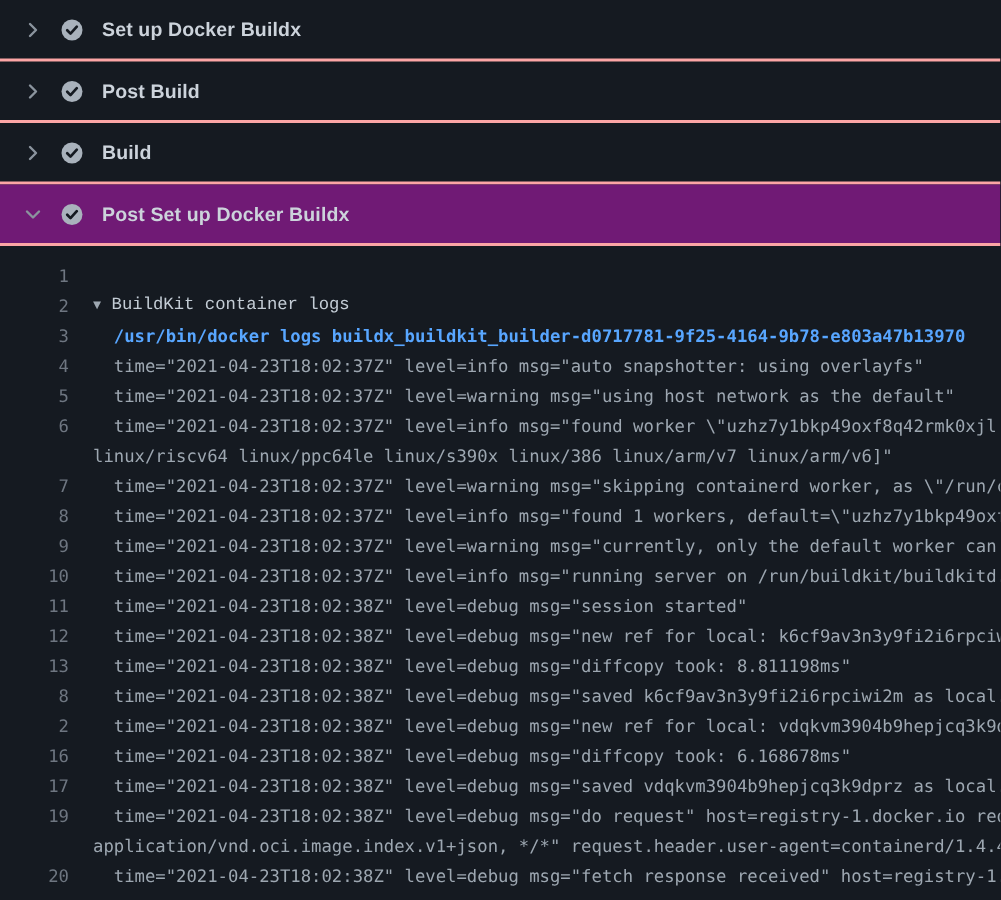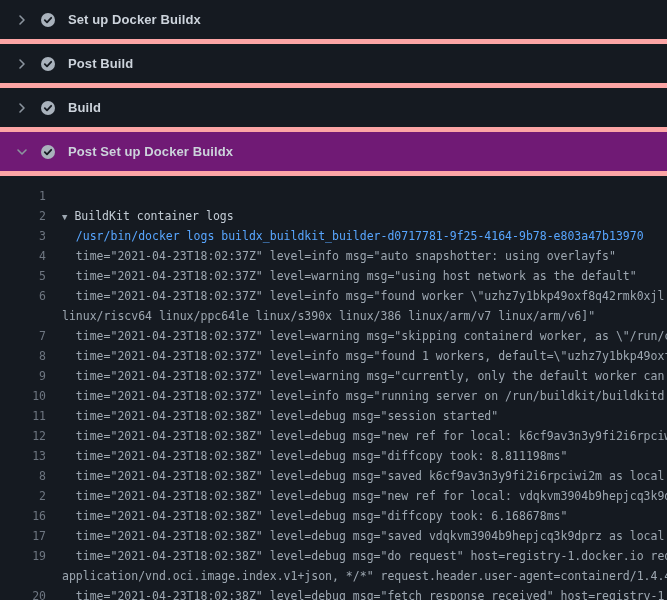--- a/index.html
+++ b/index.html
@@ -8,21 +8,21 @@
     background: #151a21;
     font-family: "Liberation Sans", sans-serif;
   }
   .viewer { width: 667px; height: 600px; overflow: hidden; }
 
   
   .step-row {
     height: 39px;
     display: flex; align-items: center;
     padding-left: 14px;
-    border-bottom: 5px solid #fca5a5;
+    border-bottom: 2px solid #fca5a5;
     cursor: pointer;
     box-sizing: content-box;
   }
   .step-row.expanded { background: #701a75; }
   .step-row .chev { width: 16px; height: 16px; flex: none; display: flex; align-items: center; justify-content: center; }
   .step-row .status { width: 16px; height: 16px; flex: none; margin-left: 10px; display: flex; align-items: center; justify-content: center; }
   .step-row .title {
     margin-left: 12px;
     color: #ccd3db; font-size: 13px; font-weight: 600; letter-spacing: .1px;
   }
@@ -33,22 +33,22 @@
     font-family: "DejaVu Sans Mono", "Liberation Mono", monospace;
     font-size: 11.5px; line-height: 20px;
     color: #9da7b1;
   }
   .log-line { display: flex; height: 20px; white-space: pre; overflow: hidden; }
   .log-line .ln {
     flex: none; width: 46px; text-align: right;
     color: #6e7681; user-select: none; cursor: pointer;
   }
   .log-line .lt { flex: none; padding-left: 16px; white-space: pre; }
-  .log-line.command .lt { color: #58a6ff; font-weight: normal; }
-  .log-line.group .lt { color: #c3ccd5; cursor: pointer; }
+  .log-line.command .lt { color: #58a6ff; font-weight: bold; }
+  .log-line.group .lt { color: #c3ccd5; cursor: pointer; font-family: Liberation Mono, monospace; }
   .log-line.group .arrow { display: inline-block; margin-right: 7px; font-size: 9px; color: #9da7b1; }
 </style>
 </head>
 <body>
 
 <div class="viewer">
   <div id="steps">
       <div class="step-row">
         <span class="chev">
           <svg width="16" height="16" viewBox="0 0 16 16">

